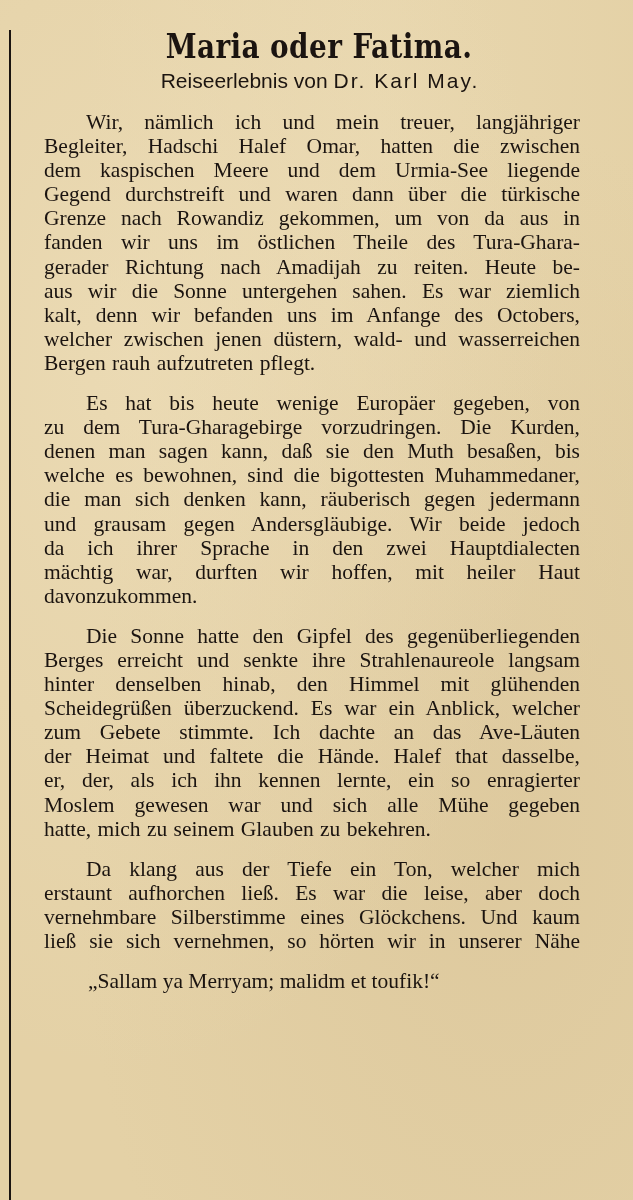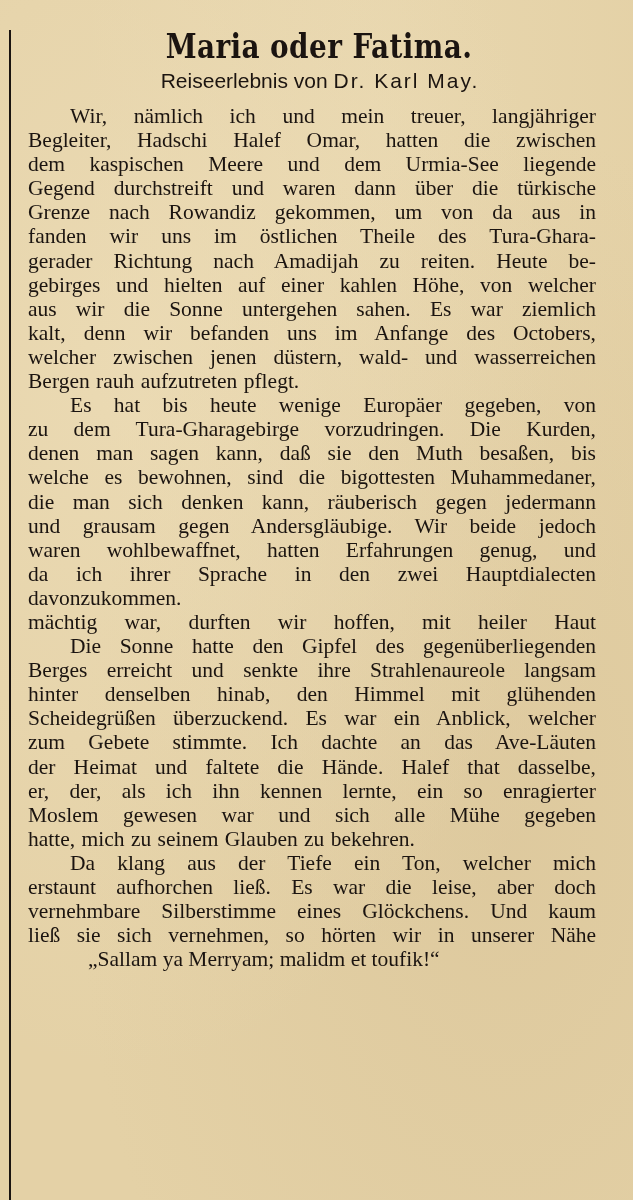--- a/index.html
+++ b/index.html
@@ -47,21 +47,21 @@
     text-align: center;
     font-family: Liberation Sans, sans-serif;
     font-size: 21px;
     line-height: 26px;
     margin: 2px 0 10px 16px;
   }
   .subtitle .author {
     letter-spacing: 2px;
   }
   .para {
-    margin: 0;
+    margin: 16px;
     font-family: "Liberation Serif", serif;
     font-size: 21.5px;
     line-height: 24.1px;
     text-align: justify;
     text-align-last: justify;
     word-spacing: 1px;
   }
   .para .line {
     display: block;
     text-align: justify;
@@ -97,37 +97,35 @@
 
   <div id="body">
       <p class="para">
         <span class="line indent">Wir, nämlich ich und mein treuer, langjähriger</span>
         <span class="line">Begleiter, Hadschi Halef Omar, hatten die zwischen</span>
         <span class="line">dem kaspischen Meere und dem Urmia-See liegende</span>
         <span class="line">Gegend durchstreift und waren dann über die türkische</span>
         <span class="line">Grenze nach Rowandiz gekommen, um von da aus in</span>
         <span class="line">fanden wir uns im östlichen Theile des Tura-Ghara-</span>
         <span class="line">gerader Richtung nach Amadijah zu reiten. Heute be-</span>
-        <span class="line">gebirges und hielten auf einer kahlen Höhe, von welcher</span>
         <span class="line">aus wir die Sonne untergehen sahen. Es war ziemlich</span>
         <span class="line">kalt, denn wir befanden uns im Anfange des Octobers,</span>
         <span class="line">welcher zwischen jenen düstern, wald- und wasserreichen</span>
         <span class="line last">Bergen rauh aufzutreten pflegt.</span>
       </p>
       <p class="para">
         <span class="line indent">Es hat bis heute wenige Europäer gegeben, von</span>
         <span class="line">zu dem Tura-Gharagebirge vorzudringen. Die Kurden,</span>
         <span class="line">denen man sagen kann, daß sie den Muth besaßen, bis</span>
         <span class="line">welche es bewohnen, sind die bigottesten Muhammedaner,</span>
         <span class="line">die man sich denken kann, räuberisch gegen jedermann</span>
         <span class="line">und grausam gegen Andersgläubige. Wir beide jedoch</span>
-        <span class="line">waren wohlbewaffnet, hatten Erfahrungen genug, und</span>
         <span class="line">da ich ihrer Sprache in den zwei Hauptdialecten</span>
+        <span class="line">mächtig war, durften wir hoffen, mit heiler Haut</span>
         <span class="line last">davonzukommen.</span>
-        <span class="line">mächtig war, durften wir hoffen, mit heiler Haut</span>
       </p>
       <p class="para">
         <span class="line indent">Die Sonne hatte den Gipfel des gegenüberliegenden</span>
         <span class="line">Berges erreicht und senkte ihre Strahlenaureole langsam</span>
         <span class="line">hinter denselben hinab, den Himmel mit glühenden</span>
         <span class="line">Scheidegrüßen überzuckend. Es war ein Anblick, welcher</span>
         <span class="line">zum Gebete stimmte. Ich dachte an das Ave-Läuten</span>
         <span class="line">der Heimat und faltete die Hände. Halef that dasselbe,</span>
         <span class="line">er, der, als ich ihn kennen lernte, ein so enragierter</span>
         <span class="line">Moslem gewesen war und sich alle Mühe gegeben</span>

